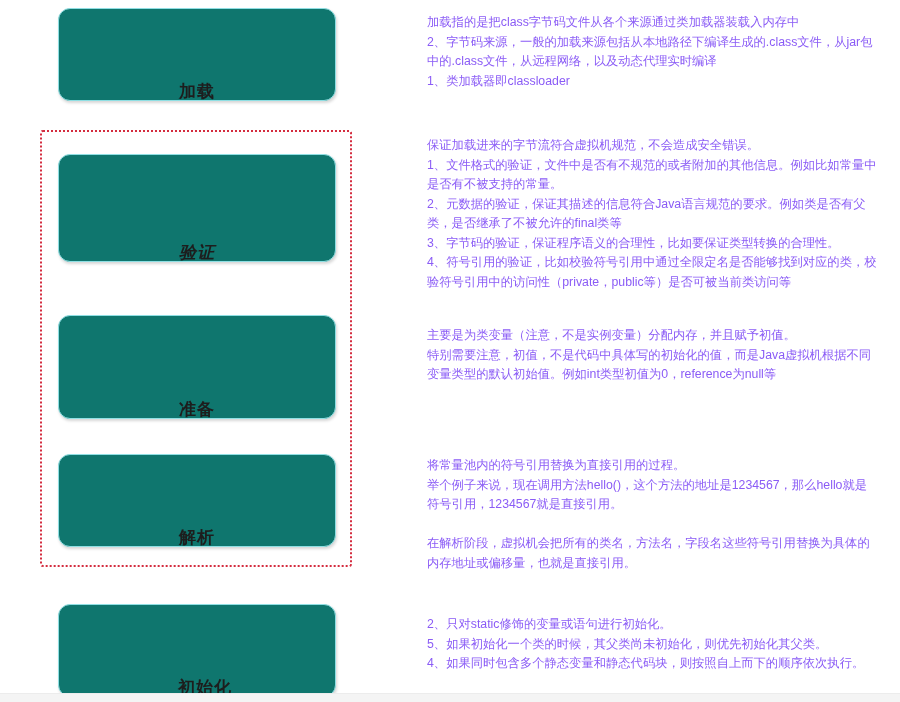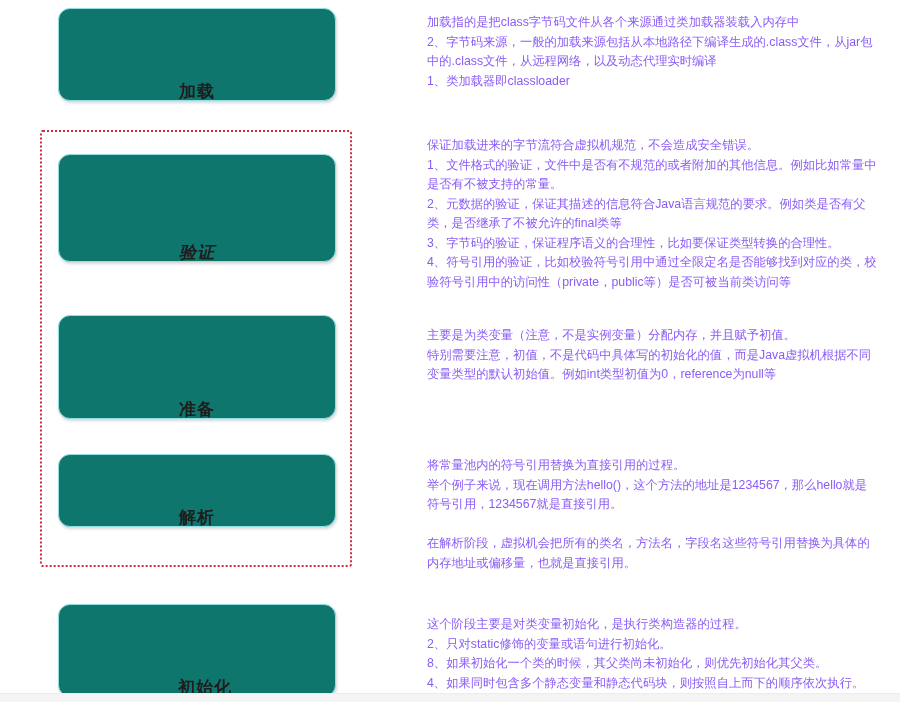--- a/index.html
+++ b/index.html
@@ -64,21 +64,21 @@
     font-weight: bold;
     color: #1d1d1d;
     letter-spacing: 1px;
     line-height: 1;
     user-select: none;
   }
 
   .box-load      { top: 8px;   height: 93px; }
   .box-verify    { top: 154px; height: 108px; font-style: italic; }
   .box-prepare   { top: 295px; height: 104px; margin-top: 20px; }
-  .box-resolve   { top: 454px; height: 73px; }
+  .box-resolve   { top: 454px; height: 93px; }
   .box-initialize{ top: 604px; height: 93px; padding-left: 16px; }
 
   
   .desc {
     position: absolute;
     left: 427px;
     width: 450px;
     color: #8b5cf6;
     font-size: 12.3px;
     line-height: 19.5px;
@@ -127,17 +127,17 @@
   </div>
 
   <div class="desc desc-load"><p>加载指的是把class字节码文件从各个来源通过类加载器装载入内存中</p><p>2、字节码来源，一般的加载来源包括从本地路径下编译生成的.class文件，从jar包中的.class文件，从远程网络，以及动态代理实时编译</p><p>1、类加载器即classloader</p></div>
 
   <div class="desc desc-verify"><p>保证加载进来的字节流符合虚拟机规范，不会造成安全错误。</p><p>1、文件格式的验证，文件中是否有不规范的或者附加的其他信息。例如比如常量中是否有不被支持的常量。</p><p>2、元数据的验证，保证其描述的信息符合Java语言规范的要求。例如类是否有父类，是否继承了不被允许的final类等</p><p>3、字节码的验证，保证程序语义的合理性，比如要保证类型转换的合理性。</p><p>4、符号引用的验证，比如校验符号引用中通过全限定名是否能够找到对应的类，校验符号引用中的访问性（private，public等）是否可被当前类访问等</p></div>
 
   <div class="desc desc-prepare"><p>主要是为类变量（注意，不是实例变量）分配内存，并且赋予初值。</p><p>特别需要注意，初值，不是代码中具体写的初始化的值，而是Java虚拟机根据不同变量类型的默认初始值。例如int类型初值为0，reference为null等</p></div>
 
   <div class="desc desc-resolve"><p>将常量池内的符号引用替换为直接引用的过程。</p><p>举个例子来说，现在调用方法hello()，这个方法的地址是1234567，那么hello就是符号引用，1234567就是直接引用。</p><p class="spacer-gap"></p><p>在解析阶段，虚拟机会把所有的类名，方法名，字段名这些符号引用替换为具体的内存地址或偏移量，也就是直接引用。</p></div>
 
-  <div class="desc desc-initialize"><p>这个阶段主要是对类变量初始化，是执行类构造器的过程。</p><p>2、只对static修饰的变量或语句进行初始化。</p><p>8、如果初始化一个类的时候，其父类尚未初始化，则优先初始化其父类。</p><p>4、如果同时包含多个静态变量和静态代码块，则按照自上而下的顺序依次执行。</p></div>
+  <div class="desc desc-initialize"><p>2、只对static修饰的变量或语句进行初始化。</p><p>5、如果初始化一个类的时候，其父类尚未初始化，则优先初始化其父类。</p><p>4、如果同时包含多个静态变量和静态代码块，则按照自上而下的顺序依次执行。</p></div>
 
   <div class="page-bottom-band"></div>
 
 </div>
 
 </body></html>

